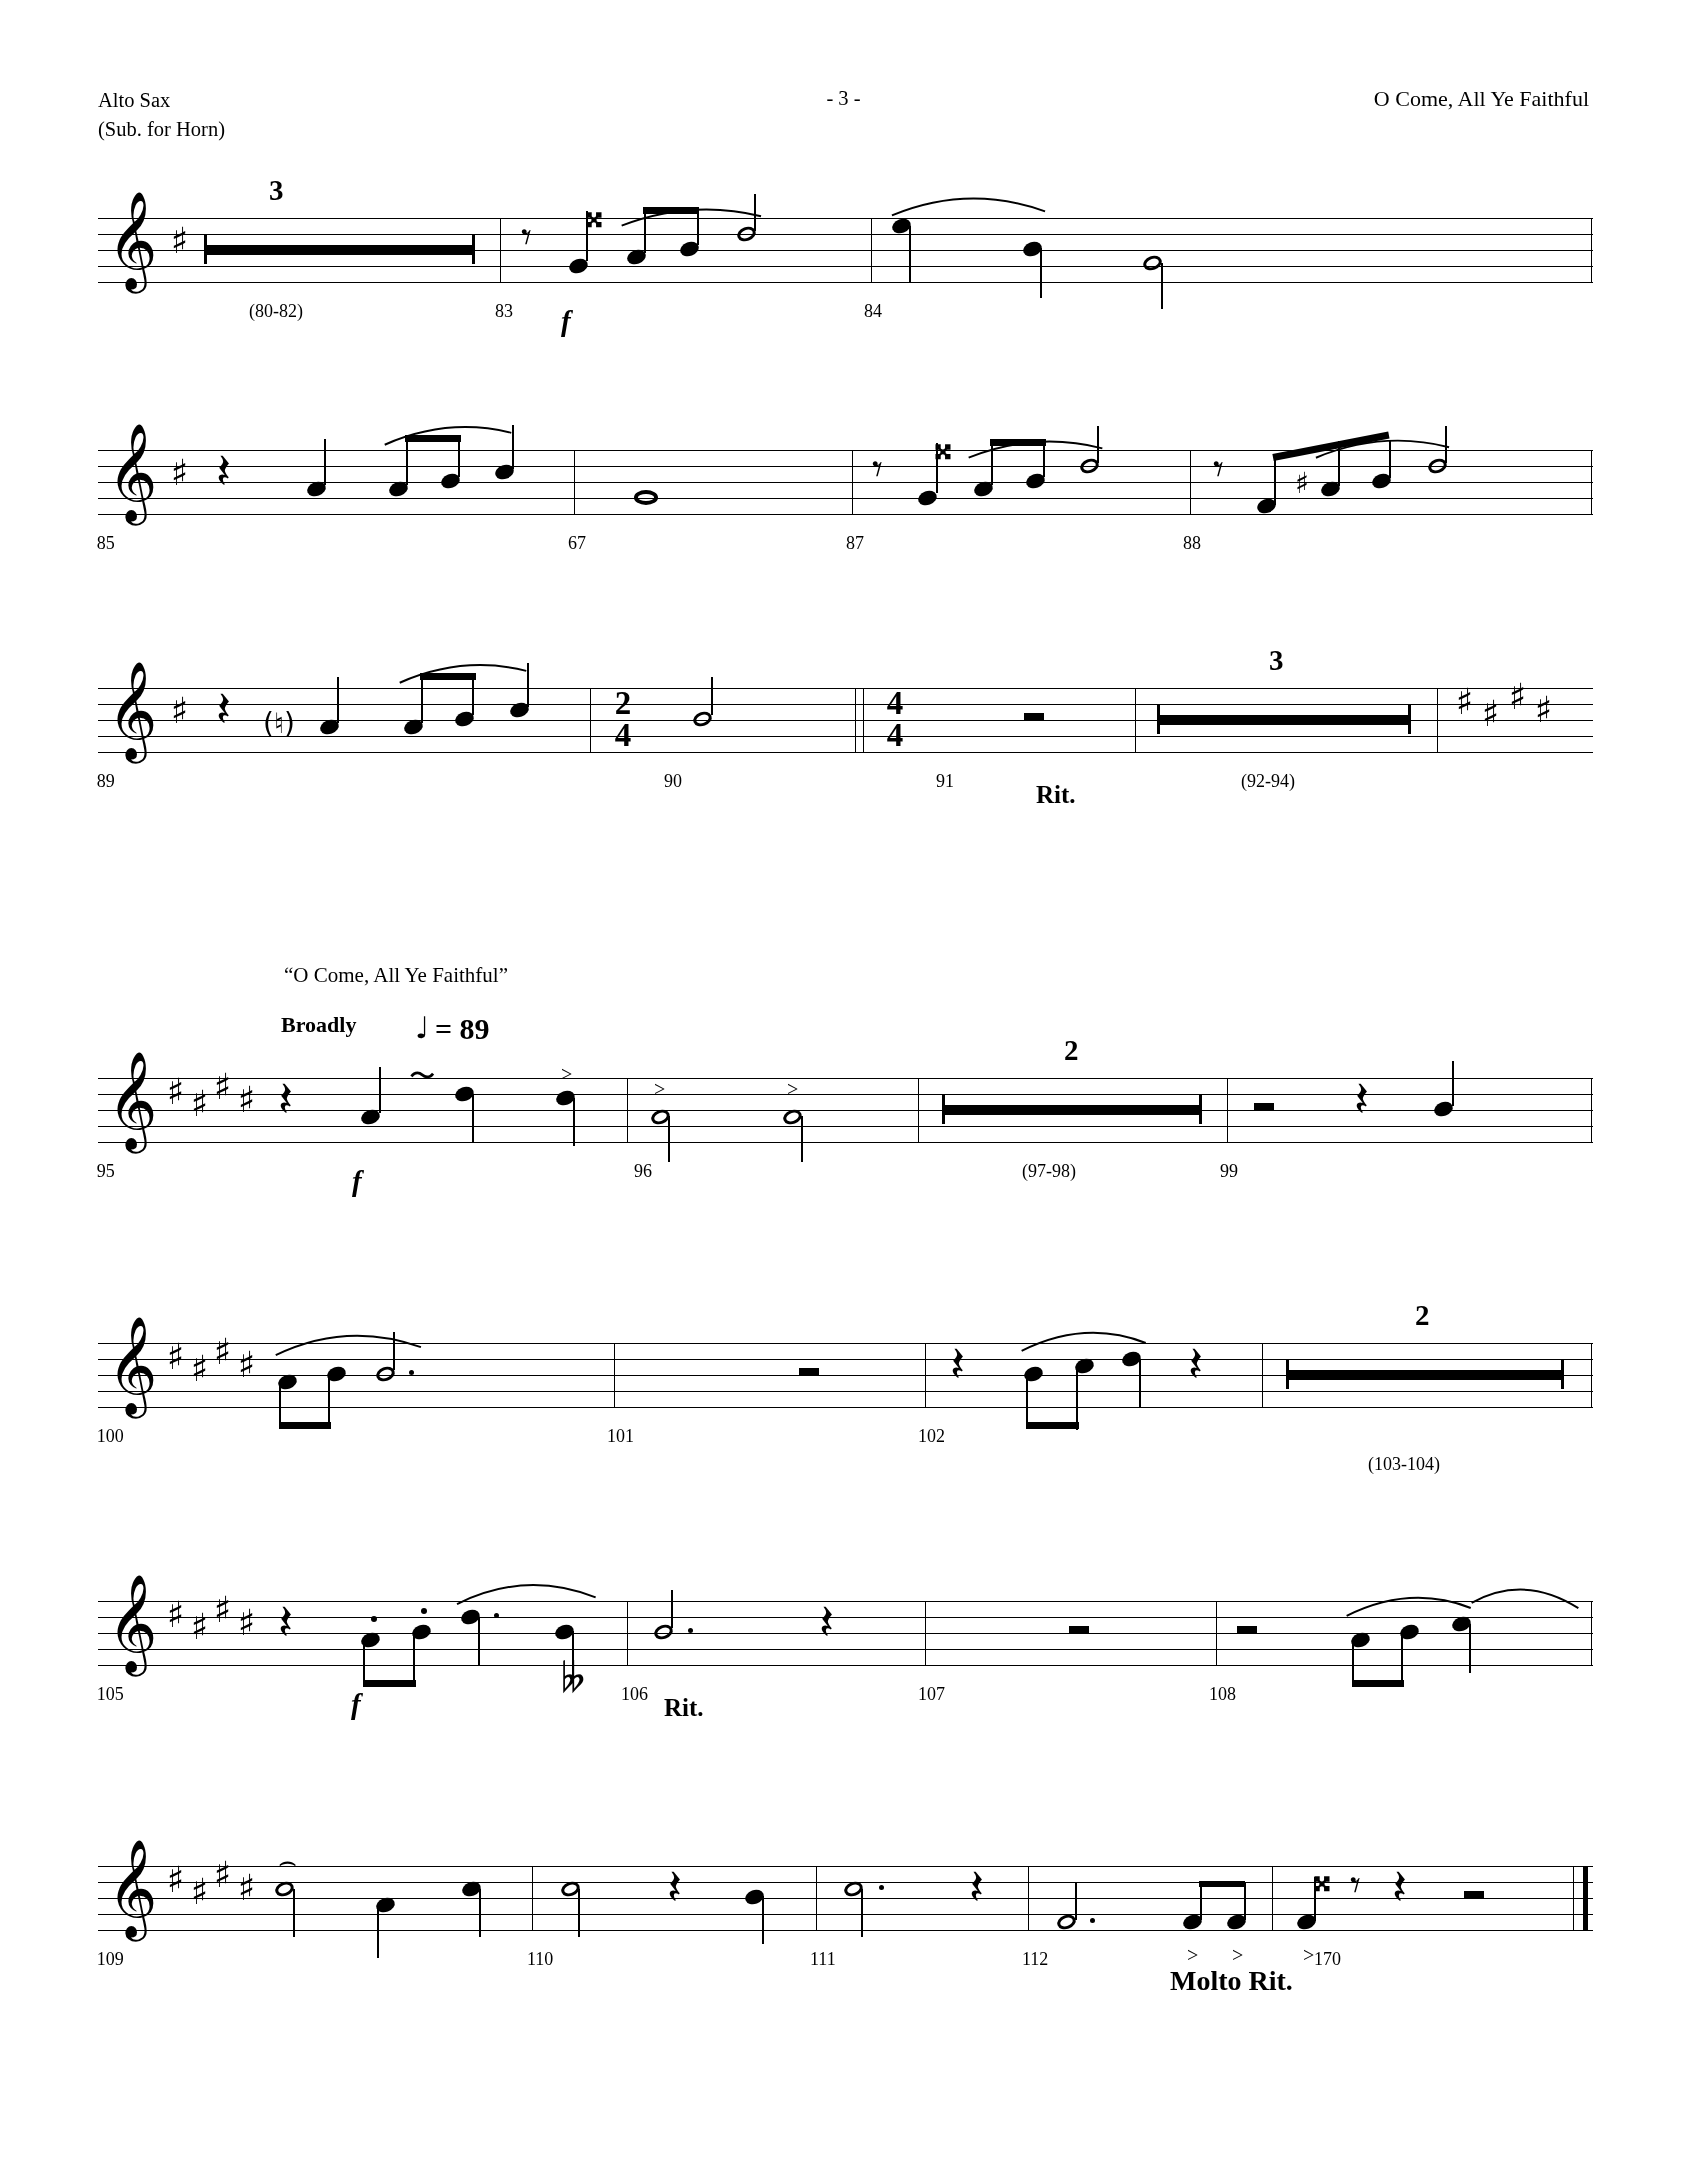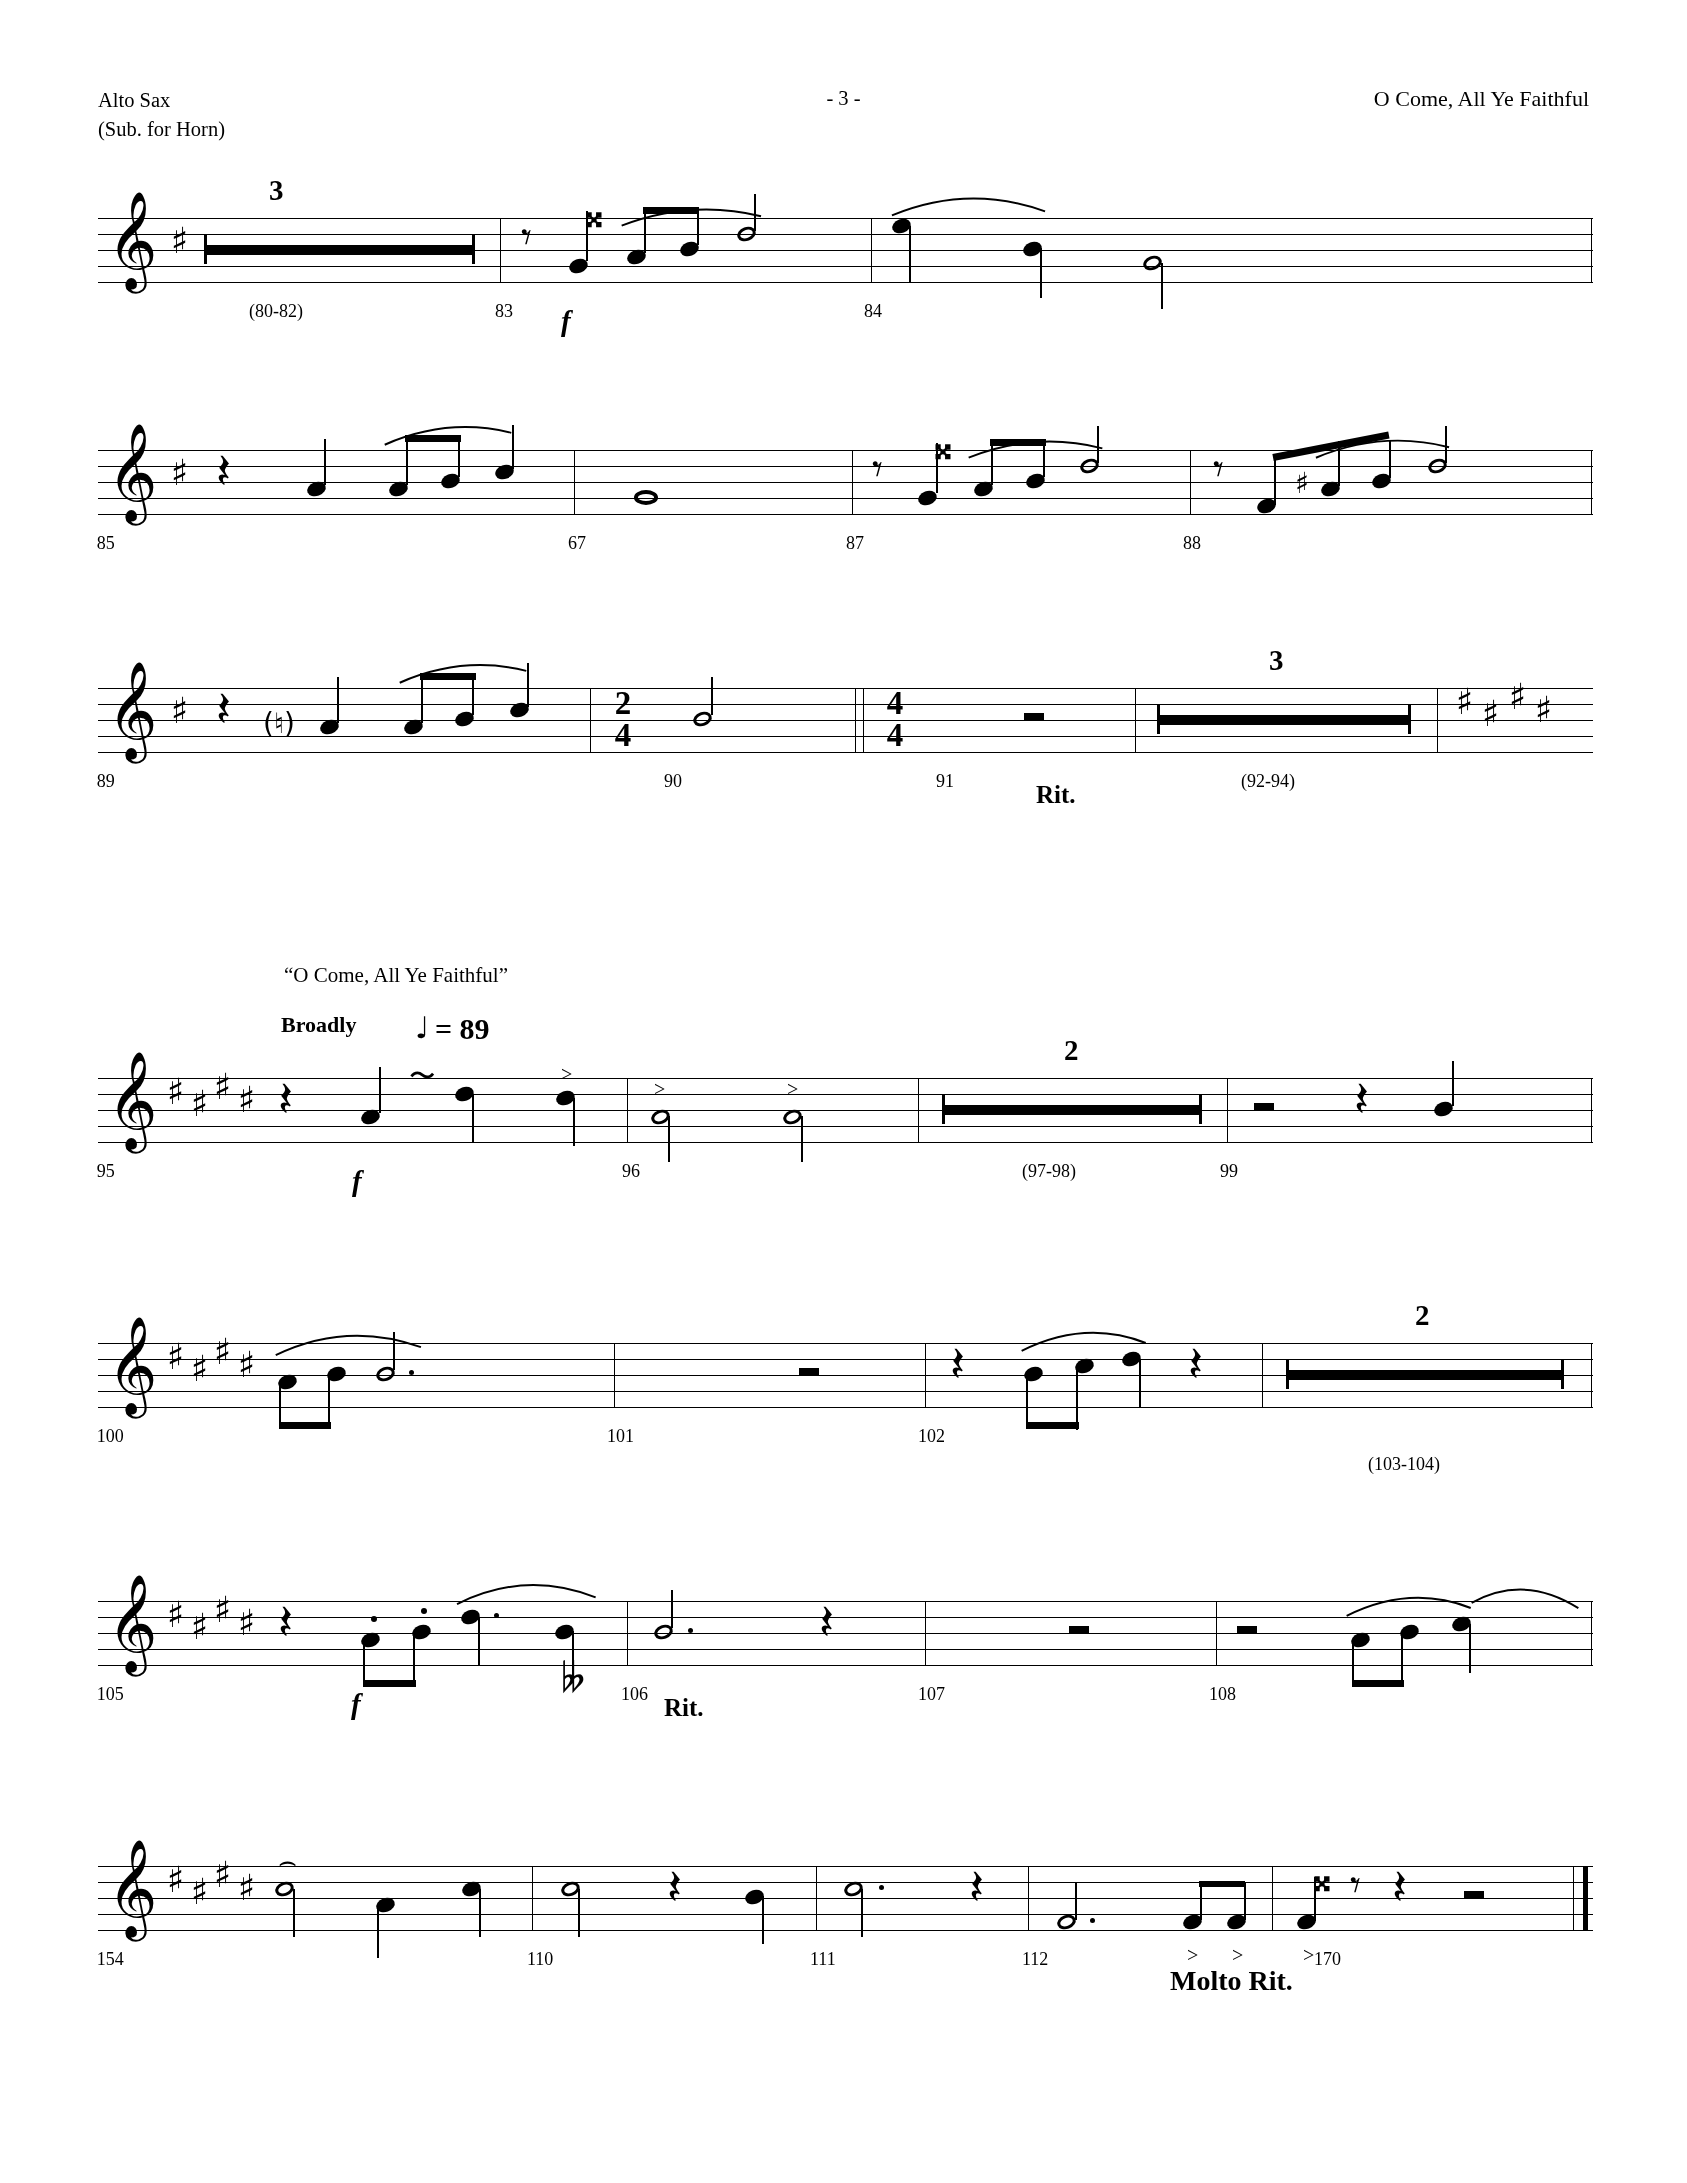--- a/index.html
+++ b/index.html
@@ -522,21 +522,21 @@
 
   <div class="trill" style="left:311px; top:-20px;">〜</div>
   <div class="nh" style="left:357px; top:9.3px;"></div>
   <div class="stem" style="left:374px; top:16px; height:49px;"></div>
 
   <div class="accent" style="left:463px; top:-14.6px;">&gt;</div>
   <div class="nh" style="left:458px; top:13.2px;"></div>
   <div class="stem" style="left:475px; top:20px; height:48px;"></div>
 
   <div class="barline" style="left:529px;"></div>
-  <div class="measnum" style="left:524px; top:83px;">96</div>
+  <div class="measnum" style="left:536px; top:83px;">96</div>
 
   <div class="accent" style="left:556px; top:0px;">&gt;</div>
   <div class="nh open" style="left:553px; top:32px;"></div>
   <div class="stem" style="left:570px; top:38px; height:46px;"></div>
 
   <div class="accent" style="left:689px; top:0px;">&gt;</div>
   <div class="nh open" style="left:685px; top:32px;"></div>
   <div class="stem" style="left:703px; top:38px; height:46px;"></div>
 
   <div class="barline" style="left:820px;"></div>
@@ -717,21 +717,21 @@
       <div class="ln l1"></div>
       <div class="ln l2"></div>
       <div class="ln l3"></div>
       <div class="ln l4"></div>
   </div>
   <div class="clef" style="left:9.3px;">𝄞</div>
   <div class="ks" style="left:69px; top:-4px;">♯</div>
   <div class="ks" style="left:93px; top:8px;">♯</div>
   <div class="ks" style="left:116px; top:-9.3px;">♯</div>
   <div class="ks" style="left:140px; top:4px;">♯</div>
-  <div class="measnum" style="left:-1.3px; top:83px;">154</div>
+  <div class="measnum" style="left:-1.3px; top:83px;">109</div>
 
   <div class="fermata" style="left:180px; top:-22.5px;">⌢</div>
   <div class="nh open" style="left:177px; top:16px;"></div>
   <div class="stem" style="left:195px; top:22.5px; height:48px;"></div>
 
   <div class="nh" style="left:278px; top:32px;"></div>
   <div class="stem" style="left:279px; top:38px; height:54px;"></div>
 
   <div class="nh" style="left:364px; top:16px;"></div>
   <div class="stem" style="left:381px; top:22.5px; height:48px;"></div>

